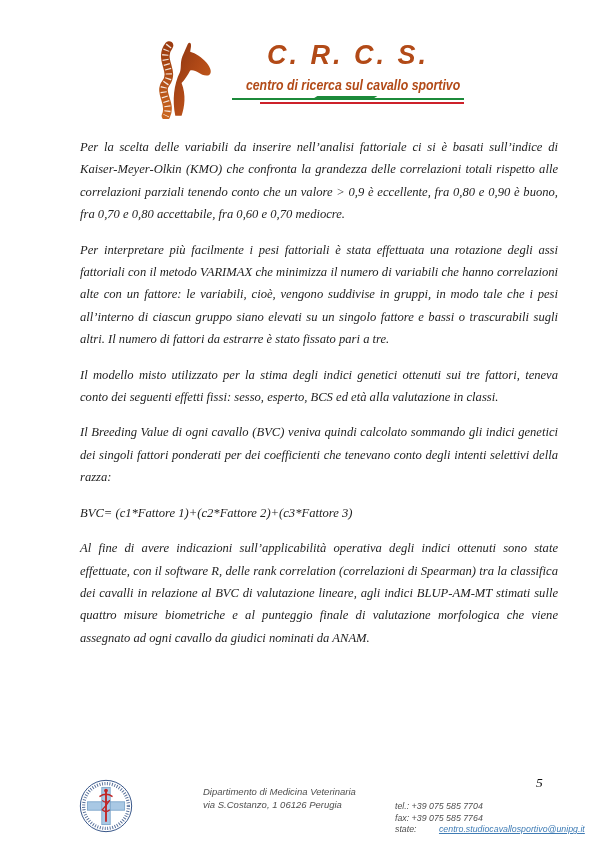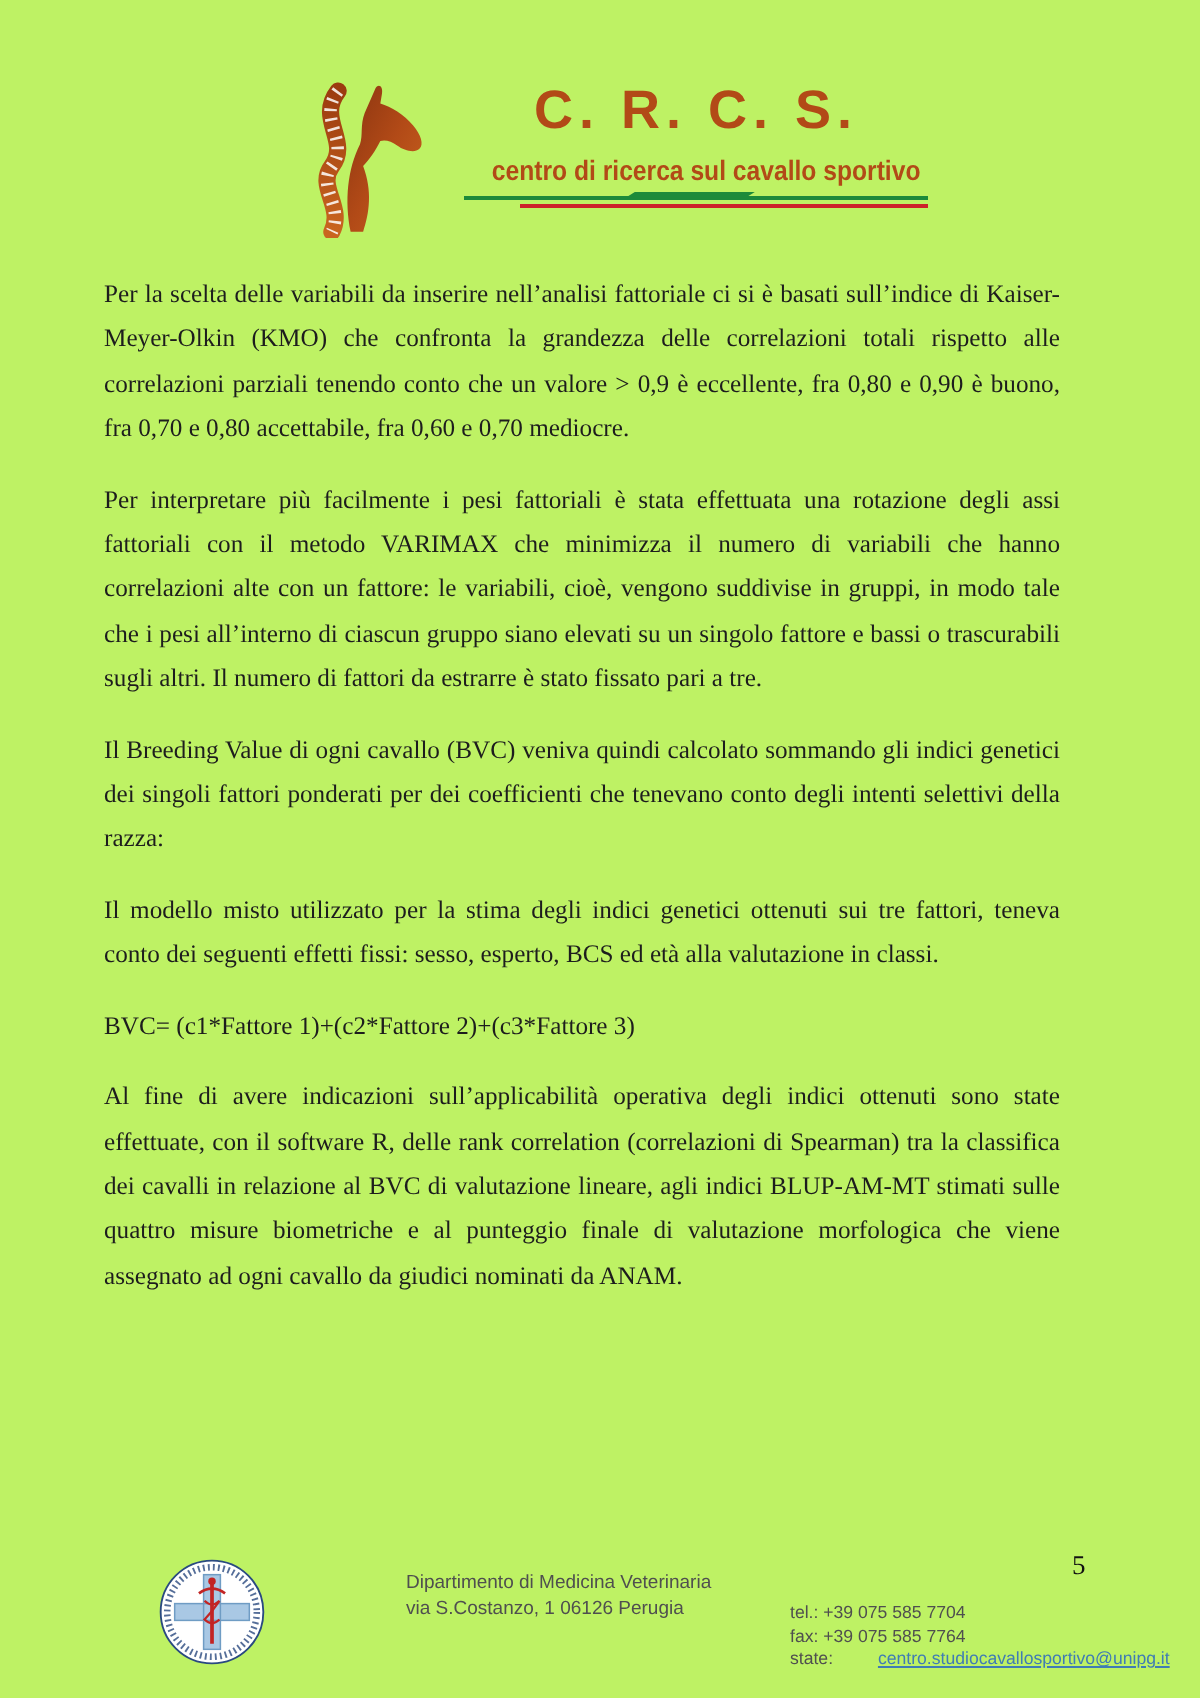--- a/index.html
+++ b/index.html
@@ -2,23 +2,24 @@
 <html lang="it"><head>
 <meta charset="utf-8">
 <style>
   * { margin: 0; padding: 0; box-sizing: border-box; }
   html, body { background: #888; }
   .page {
     position: relative;
     width: 600px;
     height: 849px;
     margin: 0 auto;
-    background: #bef264;
+    background: #ffffff;
     overflow: hidden;
     font-family: "Liberation Serif", serif;
+    font-style: italic;
   }
 
   
   .logo-header {
     position: absolute;
     top: 33px;
     left: 0;
     width: 100%;
     display: flex;
     justify-content: center;
@@ -52,21 +53,21 @@
   .flag-chevron {
     position: absolute; top: 0; left: 34%; width: 26%; height: 8px;
     border-top: 2px solid #1c8a3a; border-bottom: 2px solid #cd212a;
     transform: skewX(-58deg);
   }
 
   
   .doc-body {
     position: absolute;
     top: 136px;
-    left: 52px;
+    left: 80px;
     width: 478px;
     color: #1d1d1d;
     font-size: 12.6px;
   }
   .doc-body p {
     text-align: justify;
     line-height: 22.4px;
     margin-bottom: 13px;
   }
   .doc-body p.formula { text-align: left; }
@@ -135,22 +136,22 @@
         <div class="flag-line-green"></div>
         <div class="flag-chevron"></div>
         <div class="flag-line-red"></div>
       </div>
     </div>
   </header>
 
   <main class="doc-body">
     <p>Per la scelta delle variabili da inserire nell’analisi fattoriale ci si è basati sull’indice di Kaiser-Meyer-Olkin (KMO) che confronta la grandezza delle correlazioni totali rispetto alle correlazioni parziali tenendo conto che un valore &gt; 0,9 è eccellente, fra 0,80 e 0,90 è buono, fra 0,70 e 0,80 accettabile, fra 0,60 e 0,70 mediocre.</p>
     <p>Per interpretare più facilmente i pesi fattoriali è stata effettuata una rotazione degli assi fattoriali con il metodo VARIMAX che minimizza il numero di variabili che hanno correlazioni alte con un fattore: le variabili, cioè, vengono suddivise in gruppi, in modo tale che i pesi all’interno di ciascun gruppo siano elevati su un singolo fattore e bassi o trascurabili sugli altri. Il numero di fattori da estrarre è stato fissato pari a tre.</p>
+    <p>Il modello misto utilizzato per la stima degli indici genetici ottenuti sui tre fattori, teneva conto dei seguenti effetti fissi: sesso, esperto, BCS ed età alla valutazione in classi.</p>
     <p>Il Breeding Value di ogni cavallo (BVC) veniva quindi calcolato sommando gli indici genetici dei singoli fattori ponderati per dei coefficienti che tenevano conto degli intenti selettivi della razza:</p>
-    <p>Il modello misto utilizzato per la stima degli indici genetici ottenuti sui tre fattori, teneva conto dei seguenti effetti fissi: sesso, esperto, BCS ed età alla valutazione in classi.</p>
     <p class="formula">BVC= (c1*Fattore 1)+(c2*Fattore 2)+(c3*Fattore 3)</p>
     <p>Al fine di avere indicazioni sull’applicabilità operativa degli indici ottenuti sono state effettuate, con il software R, delle rank correlation (correlazioni di Spearman) tra la classifica dei cavalli in relazione al BVC di valutazione lineare, agli indici BLUP-AM-MT stimati sulle quattro misure biometriche e al punteggio finale di valutazione morfologica che viene assegnato ad ogni cavallo da giudici nominati da ANAM.</p>
   </main>
 
   <footer class="page-footer">
     <svg class="seal-icon" viewBox="0 0 60 60" aria-hidden="true">
       <circle cx="30" cy="30" r="27.5" fill="#ffffff" stroke="#2a4a80" stroke-width="1"></circle>
       <circle cx="30" cy="30" r="24" fill="none" stroke="#2a4a80" stroke-width="3.5" stroke-dasharray="1 1.7" opacity="0.8"></circle>
       <circle cx="30" cy="30" r="21" fill="#ffffff"></circle>
       <rect x="25.5" y="10" width="9" height="40" fill="#a9c8e4"></rect>

